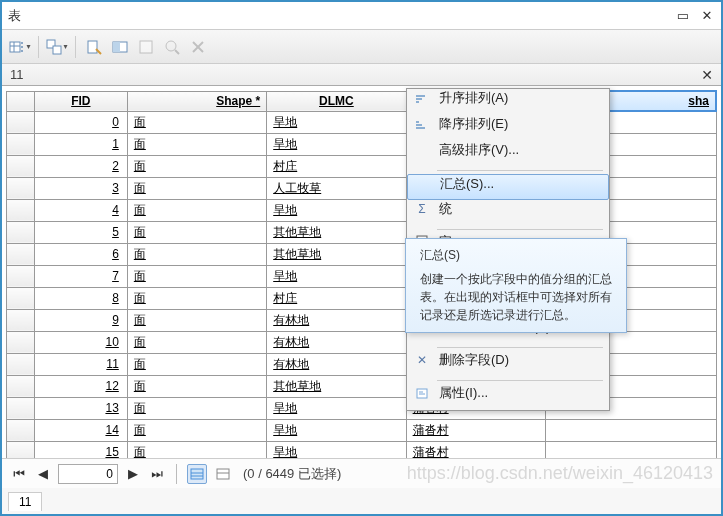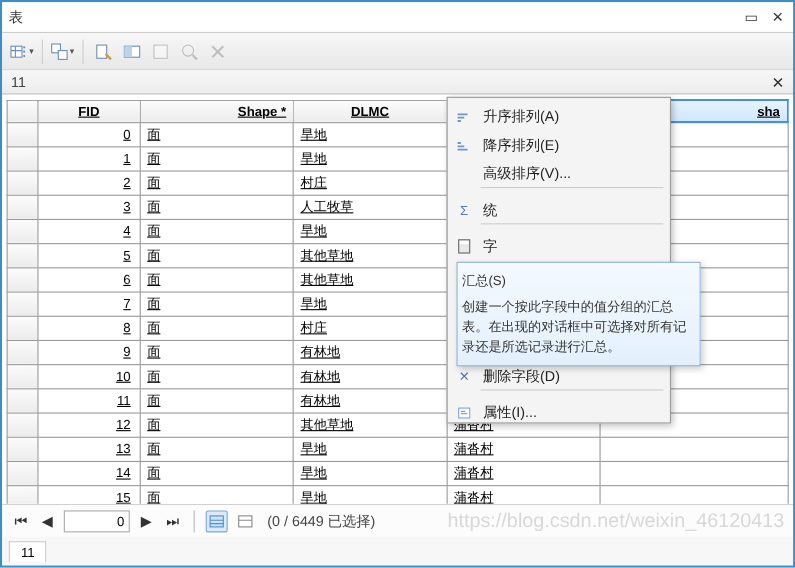--- a/index.html
+++ b/index.html
@@ -31,25 +31,25 @@
 .navbar { height: 30px; border-top: 1px solid #ccc; background: #fcfcfc; display: flex; align-items: center; padding: 0 8px; gap: 6px; font-size: 13px; }
 .nav-btn { width: 18px; height: 18px; display: flex; align-items: center; justify-content: center; color: #333; }
 .nav-input { width: 60px; height: 20px; border: 1px solid #aaa; text-align: right; padding: 0 4px; font-size: 12px; }
 .nav-sep { width: 1px; height: 20px; background: #bbb; margin: 0 4px; }
 .view-btn { width: 20px; height: 20px; display: flex; align-items: center; justify-content: center; }
 .view-btn.active { border: 1px solid #7aa7d8; background: #dce9f8; border-radius: 2px; }
 .status-text { color: #444; margin-left: 4px; }
 .tabbar { height: 26px; background: #f7f7f7; padding: 4px 6px 0; }
 .tab { display: inline-block; background: #fff; border: 1px solid #ccc; border-bottom: none; padding: 2px 10px; font-size: 12px; }
 .context-menu { position: absolute; top: 2px; left: 404px; width: 204px; background: #f4f4f4; border: 1px solid #999; box-shadow: 2px 2px 6px rgba(0,0,0,0.25); font-size: 13px; z-index: 10; }
-.menu-item { height: 26px; display: flex; align-items: flex-end; padding: 0 10px 0 32px; position: relative; color: #222; }
+.menu-item { height: 26px; display: flex; align-items: flex-start; padding: 0 10px 0 32px; position: relative; color: #222; }
 .menu-item:hover, .menu-item.highlight { background: linear-gradient(#e6f3ff,#c7e2ff); border: 1px solid #7aa7d8; border-radius: 2px; }
 .menu-sep { height: 1px; background: #ccc; margin: 3px 6px 3px 30px; }
 .menu-icon { position: absolute; left: 6px; width: 18px; height: 18px; display: flex; align-items: center; justify-content: center; font-size: 12px; color: #5a7aa8; }
-.tooltip { position: absolute; top: 152px; left: 413px; width: 222px; background: linear-gradient(#f4faff,#e3f0fc); border: 1px solid #8fb4db; padding: 8px 4px; font-size: 12px; color: #333; box-shadow: 2px 2px 6px rgba(0,0,0,0.2); z-index: 11; }
+.tooltip { position: absolute; top: 152px; left: 403px; width: 222px; background: linear-gradient(#f4faff,#e3f0fc); border: 1px solid #8fb4db; padding: 8px 14px; font-size: 12px; color: #333; box-shadow: 2px 2px 6px rgba(0,0,0,0.2); z-index: 11; }
 .tooltip-title { font-size: 12px; margin-bottom: 6px; }
 .tooltip-body { line-height: 1.5; }
 .disabled { opacity: 0.45; }
 .watermark { position: absolute; right: 10px; bottom: 32px; font-size: 18px; color: #d8d8d8; pointer-events: none; }
 </style>
 </head>
 <body>
 
 <div class="window">
 
@@ -276,20 +276,23 @@
           <svg width="14" height="14">
               <path d="M1 5 L4 5 M1 8 L7 8 M1 11 L10 11" stroke="#6a98c8" stroke-width="1.6"></path>
             </svg>
         </span>
         <span>降序排列(E)</span>
       </div>
       <div class="menu-item">
         <span>高级排序(V)...</span>
       </div>
       <div class="menu-sep"></div>
+      <div class="menu-item highlight">
+        <span>汇总(S)...</span>
+      </div>
       <div class="menu-item">
         <span class="menu-icon">Σ</span>
         <span>统</span>
       </div>
       <div class="menu-sep"></div>
       <div class="menu-item">
         <span class="menu-icon">
           <svg width="14" height="14">
               <rect x="2" y="1" width="10" height="12" fill="#e8e8e8" stroke="#666"></rect>
               <rect x="3" y="2" width="8" height="3" fill="#fff"></rect>

